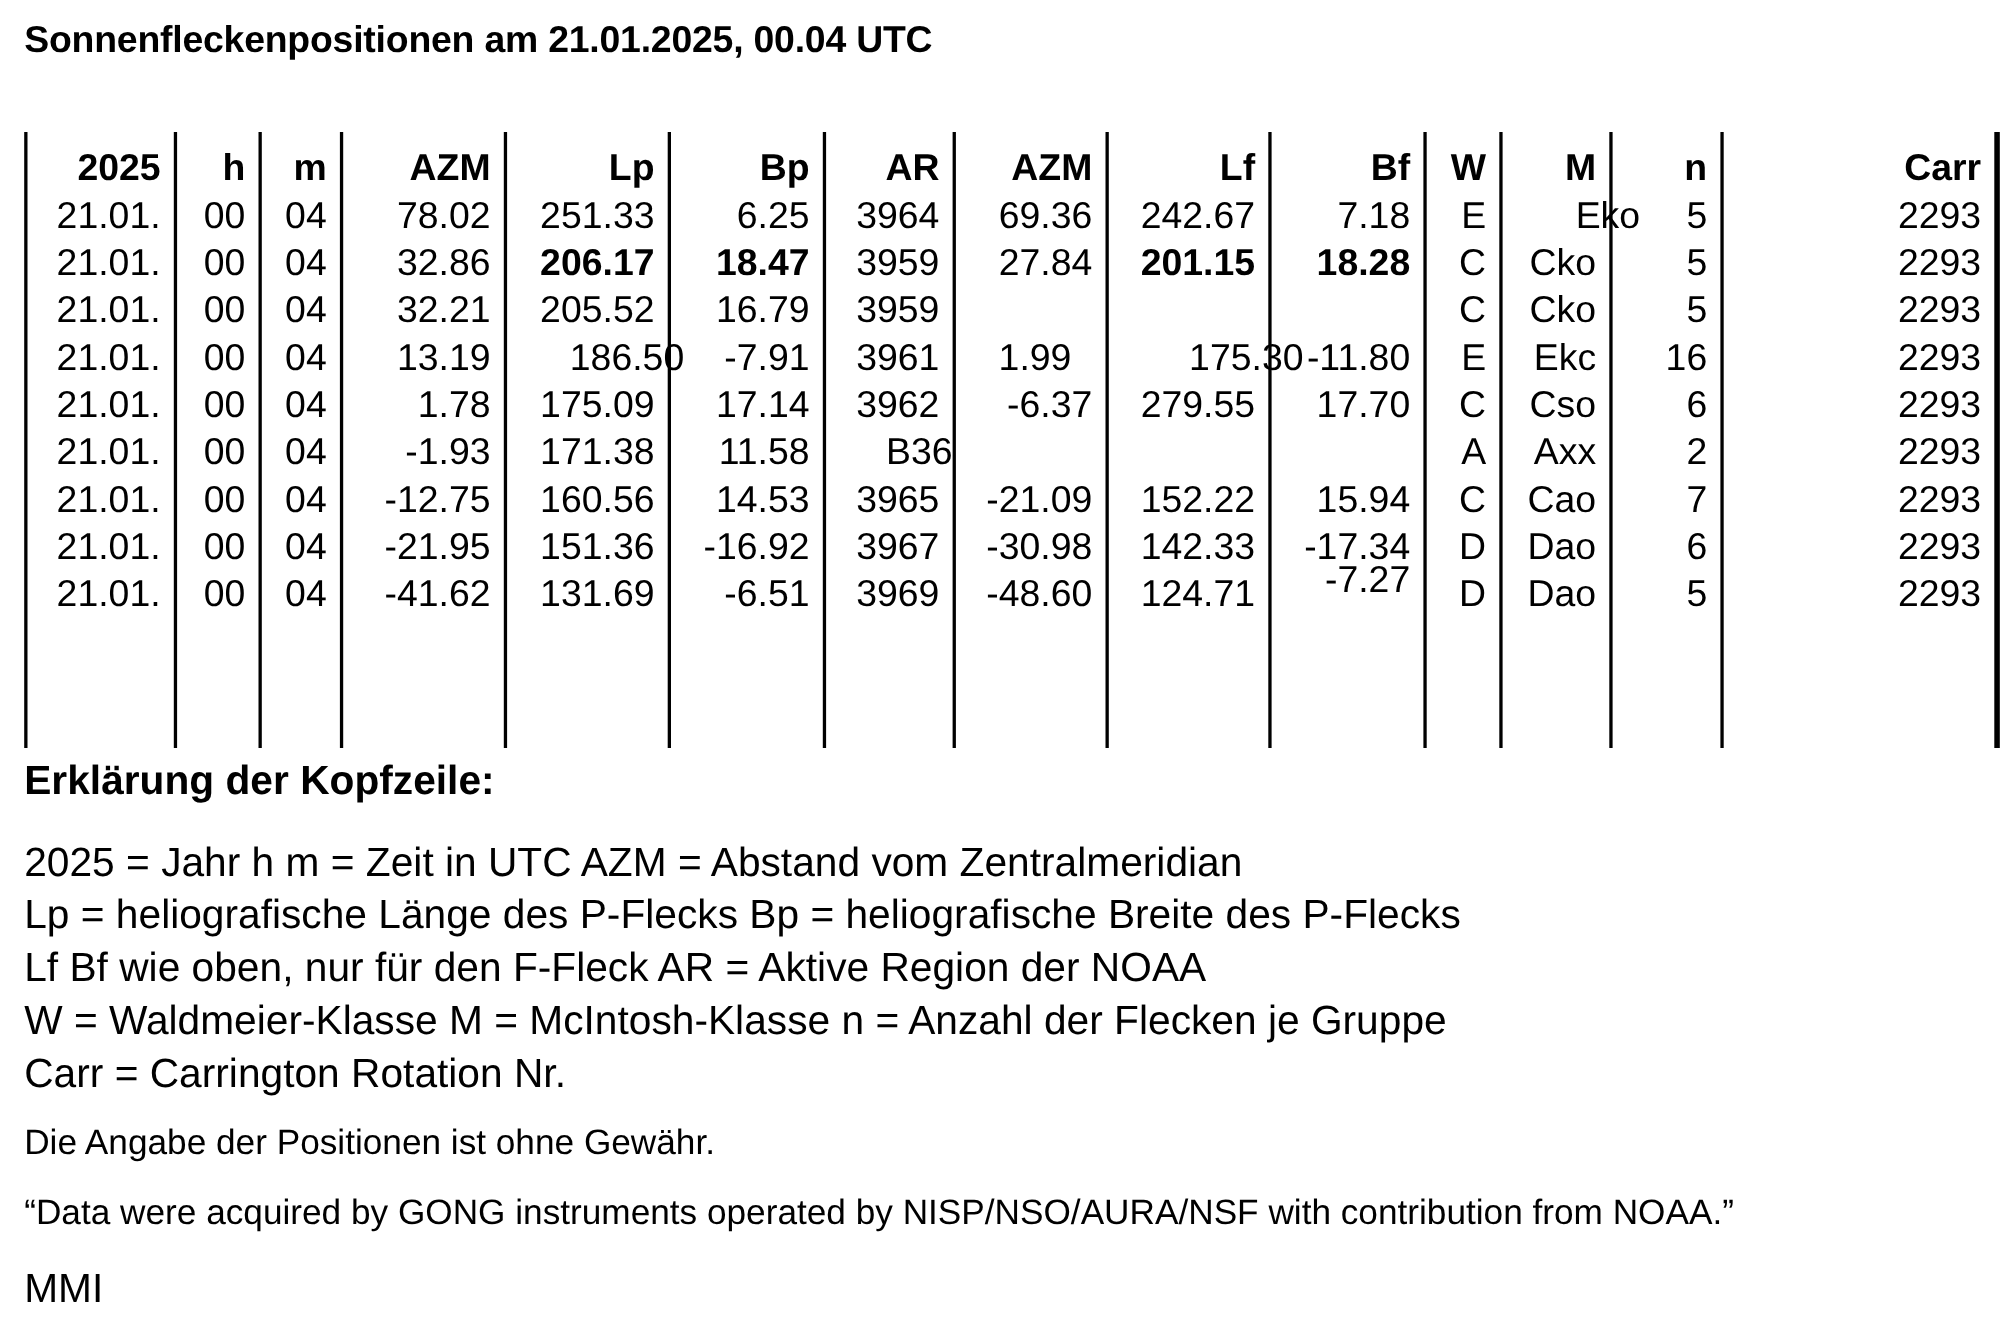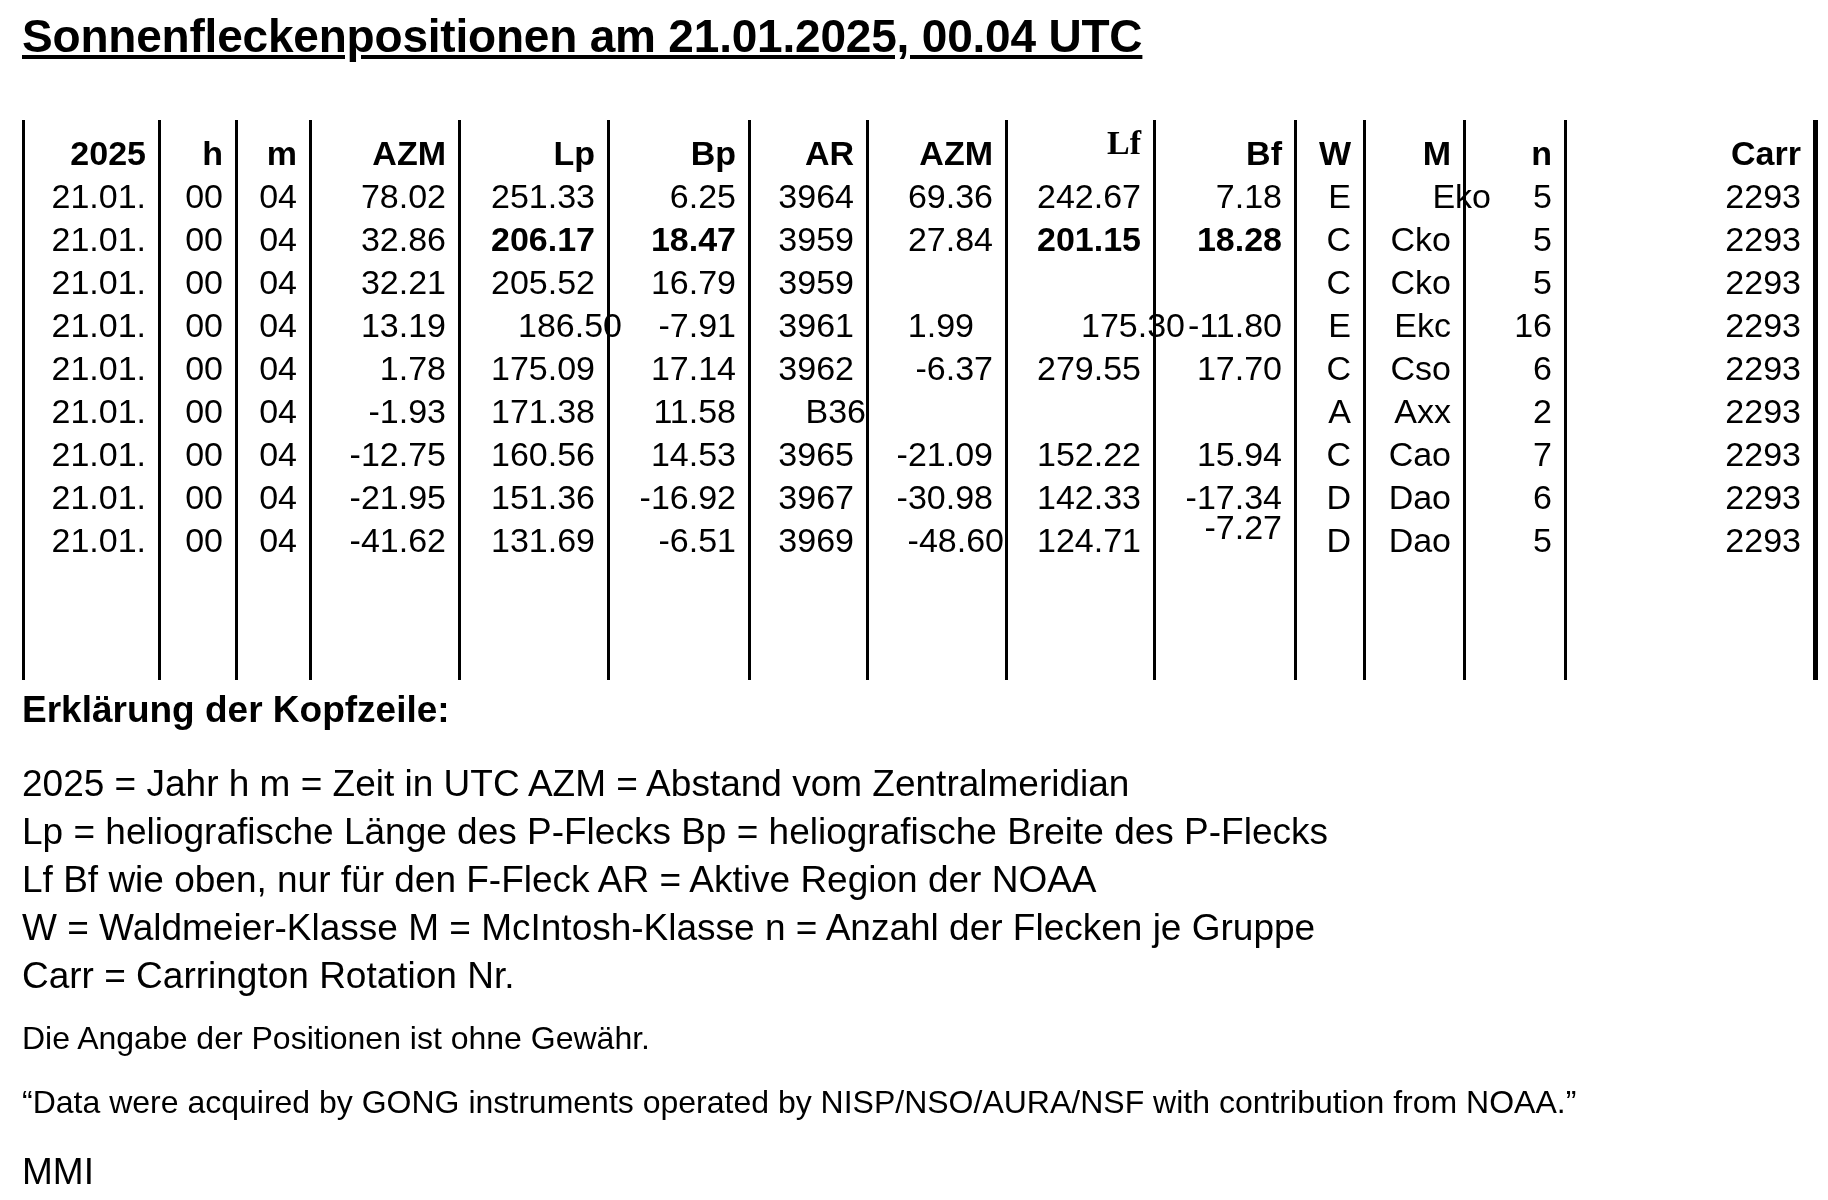--- a/index.html
+++ b/index.html
@@ -1,18 +1,18 @@
 <!DOCTYPE html>
 <html><head>
 <meta charset="utf-8">
 <style>
   html, body { margin:0; padding:0; background:#ffffff; }
   body { width:1828px; height:1200px; position:relative; overflow:hidden; color:#000; font-family:"Liberation Sans", sans-serif; }
   .abs { position:absolute; white-space:nowrap; }
-  #title { left:22px; top:8px; font-size:46px; font-weight:bold; line-height:56px; letter-spacing:-0.2px;text-decoration:underline; }
+  #title { left:22px; top:8px; font-size:34px; font-weight:bold; line-height:56px; letter-spacing:-0.2px; }
   #table { position:absolute; left:0; top:120px; width:1828px; height:560px; }
   .vline { position:absolute; top:0; width:3px; height:560px; background:#000; }
   .vline.thick { width:5px; }
   .cell { position:absolute; font-size:34px; line-height:43px; text-align:right; white-space:nowrap; }
   .hdr { font-weight:bold; }
   .b { font-weight:bold; }
   #legend-title { left:22px; top:688px; font-size:37px; font-weight:bold; line-height:44px; }
   .legend-line { left:22px; font-size:37px; line-height:48px; }
   .small { left:22px; font-size:32px; line-height:34px; }
   #sig { left:22px; top:1150px; font-size:37px; line-height:44px; }
@@ -39,21 +39,21 @@
     <div class="vline" style="left: 1564px;"></div>
     <div class="vline thick" style="left: 1813px;"></div>
     <div class="cell hdr" style="left: 25px; width: 121px; top: 12px;">2025</div>
     <div class="cell hdr" style="left: 161px; width: 62px; top: 12px;">h</div>
     <div class="cell hdr" style="left: 238px; width: 59px; top: 12px;">m</div>
     <div class="cell hdr" style="left: 312px; width: 134px; top: 12px;">AZM</div>
     <div class="cell hdr" style="left: 461px; width: 134px; top: 12px;">Lp</div>
     <div class="cell hdr" style="left: 610px; width: 126px; top: 12px;">Bp</div>
     <div class="cell hdr" style="left: 751px; width: 103px; top: 12px;">AR</div>
     <div class="cell hdr" style="left: 869px; width: 124px; top: 12px;">AZM</div>
-    <div class="cell hdr" style="left: 1008px; width: 133px; top: 1px; font-family: Liberation Serif, serif;">Lf</div>
+    <div class="cell hdr" style="left: 1008px; width: 133px; top: 12px;">Lf</div>
     <div class="cell hdr" style="left: 1156px; width: 126px; top: 12px;">Bf</div>
     <div class="cell hdr" style="left: 1297px; width: 54px; top: 12px;">W</div>
     <div class="cell hdr" style="left: 1366px; width: 85px; top: 12px;">M</div>
     <div class="cell hdr" style="left: 1466px; width: 86px; top: 12px;">n</div>
     <div class="cell hdr" style="left: 1567px; width: 234px; top: 12px;">Carr</div>
     <div class="cell" style="left: 25px; width: 121px; top: 55px;">21.01.</div>
     <div class="cell" style="left: 161px; width: 62px; top: 55px;">00</div>
     <div class="cell" style="left: 238px; width: 59px; top: 55px;">04</div>
     <div class="cell" style="left: 312px; width: 134px; top: 55px;">78.02</div>
     <div class="cell" style="left: 461px; width: 134px; top: 55px;">251.33</div>
@@ -164,21 +164,21 @@
     <div class="cell" style="left: 1366px; width: 85px; top: 356px;">Dao</div>
     <div class="cell" style="left: 1466px; width: 86px; top: 356px;">6</div>
     <div class="cell" style="left: 1567px; width: 234px; top: 356px;">2293</div>
     <div class="cell" style="left: 25px; width: 121px; top: 399px;">21.01.</div>
     <div class="cell" style="left: 161px; width: 62px; top: 399px;">00</div>
     <div class="cell" style="left: 238px; width: 59px; top: 399px;">04</div>
     <div class="cell" style="left: 312px; width: 134px; top: 399px;">-41.62</div>
     <div class="cell" style="left: 461px; width: 134px; top: 399px;">131.69</div>
     <div class="cell" style="left: 610px; width: 126px; top: 399px;">-6.51</div>
     <div class="cell" style="left: 751px; width: 103px; top: 399px;">3969</div>
-    <div class="cell" style="left: 869px; width: 124px; top: 399px; padding-left: 11px;">-48.60</div>
+    <div class="cell" style="left: 869px; width: 124px; top: 399px;">-48.60</div>
     <div class="cell" style="left: 1008px; width: 133px; top: 399px;">124.71</div>
     <div class="cell" style="left: 1156px; width: 126px; top: 386px;">-7.27</div>
     <div class="cell" style="left: 1297px; width: 54px; top: 399px;">D</div>
     <div class="cell" style="left: 1366px; width: 85px; top: 399px;">Dao</div>
     <div class="cell" style="left: 1466px; width: 86px; top: 399px;">5</div>
     <div class="cell" style="left: 1567px; width: 234px; top: 399px;">2293</div>
   </div>
 
 <div id="legend-title" class="abs">Erklärung der Kopfzeile:</div>
 <div class="abs legend-line" style="top:760px;">2025 = Jahr   h m = Zeit in UTC   AZM = Abstand vom Zentralmeridian</div>

